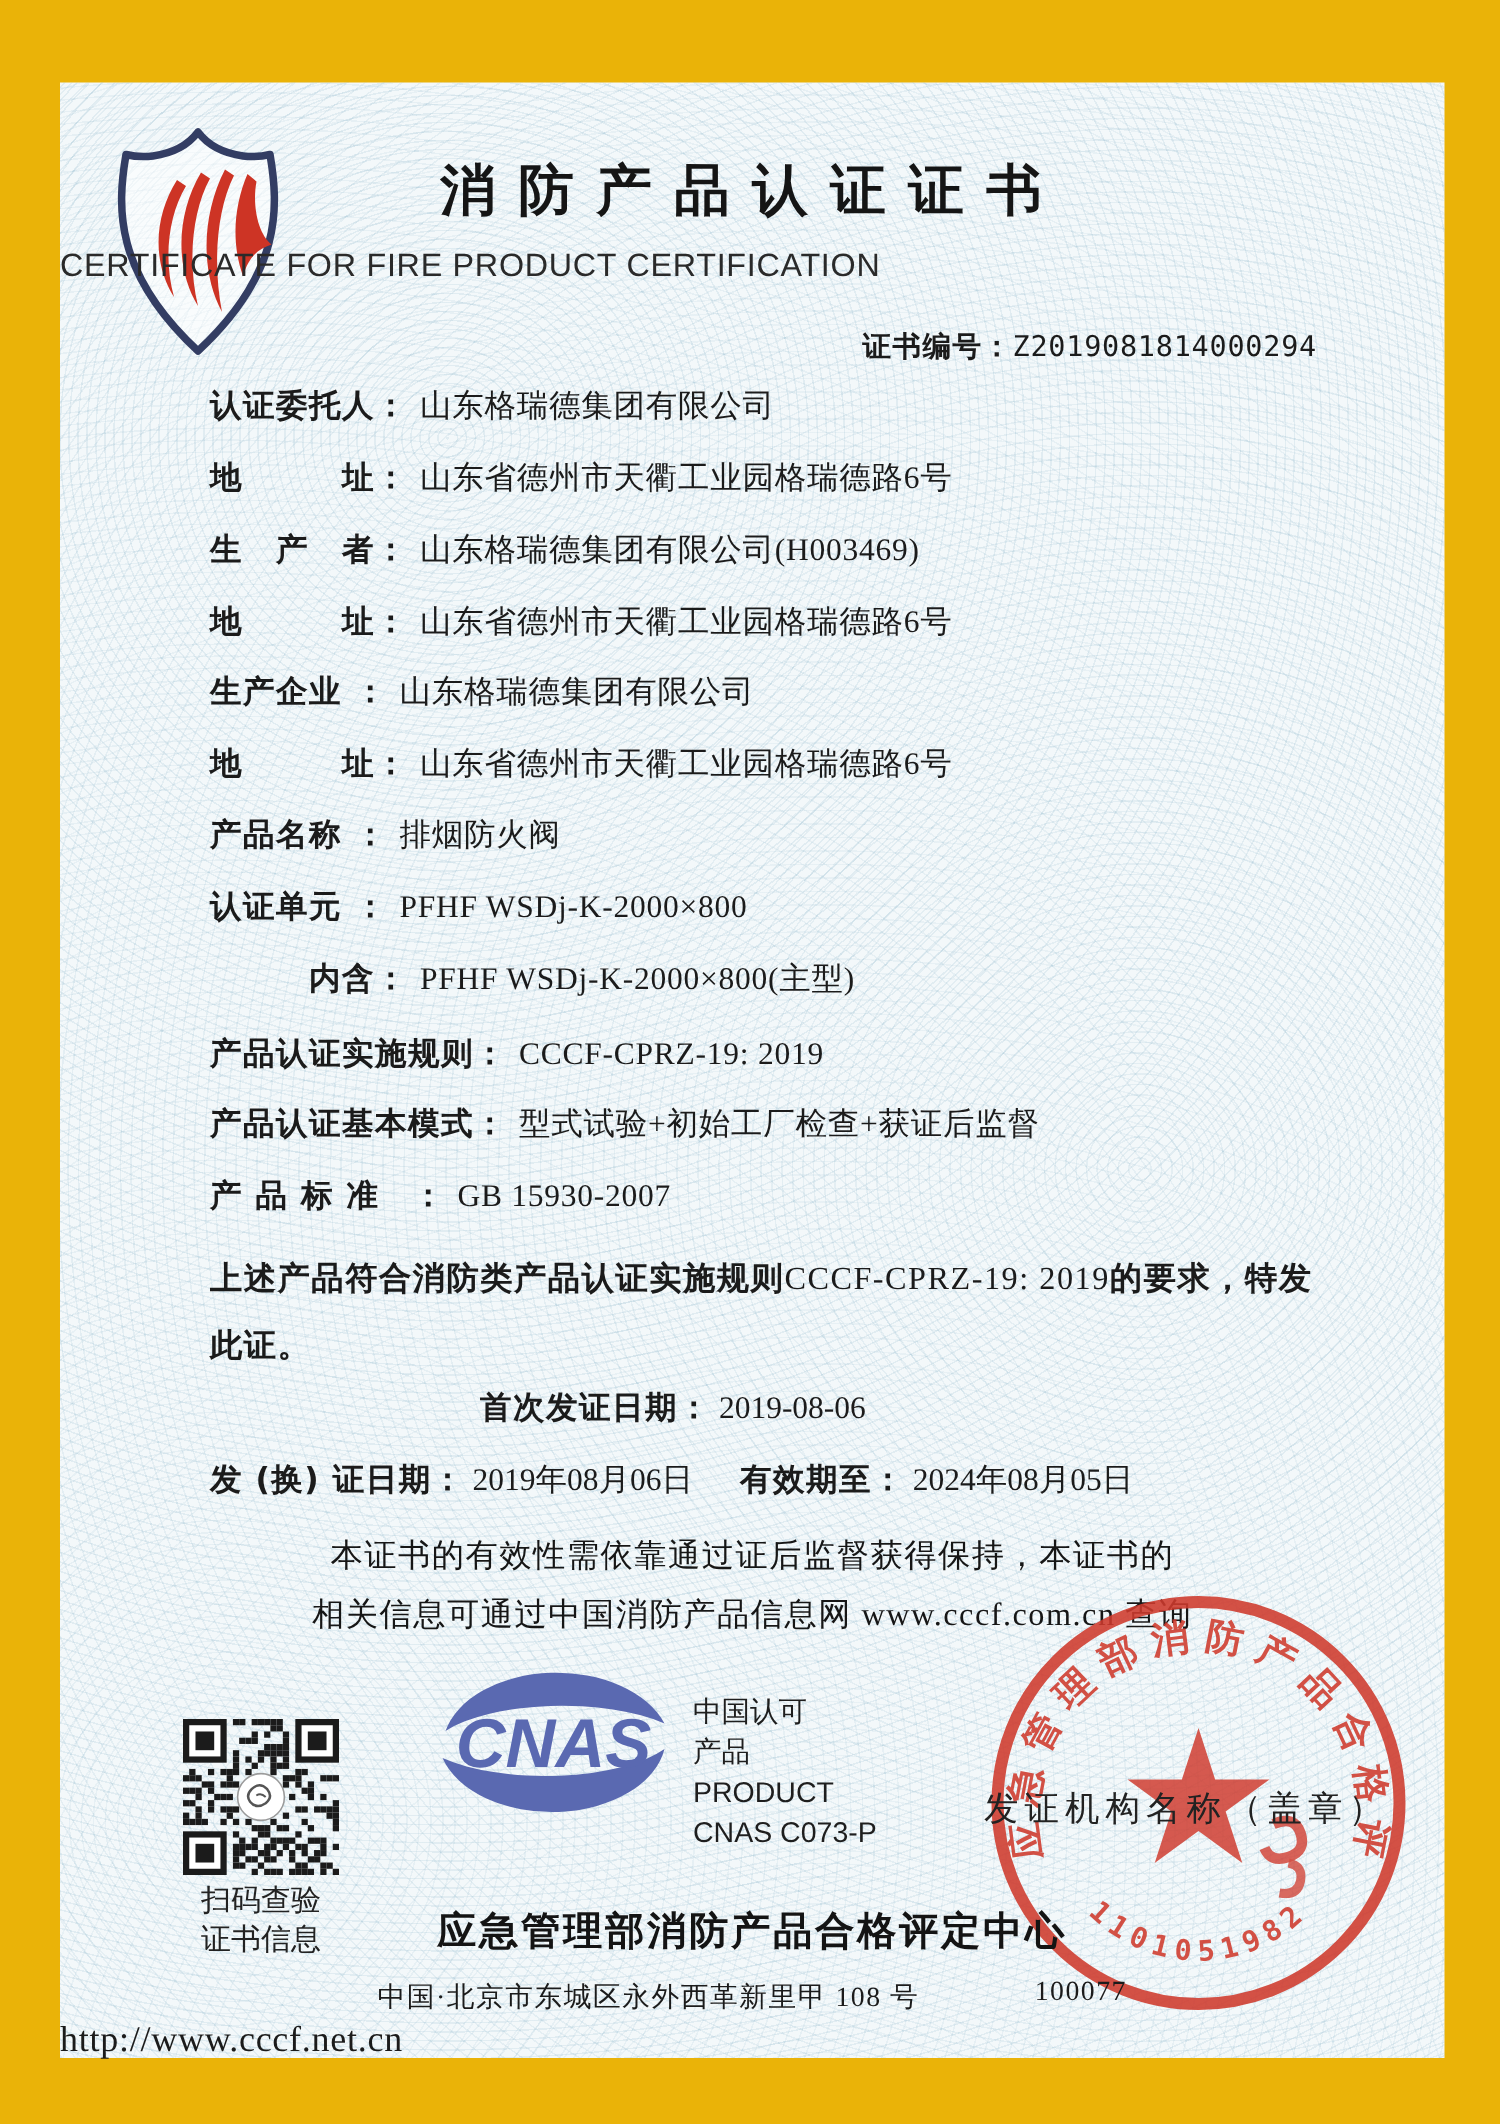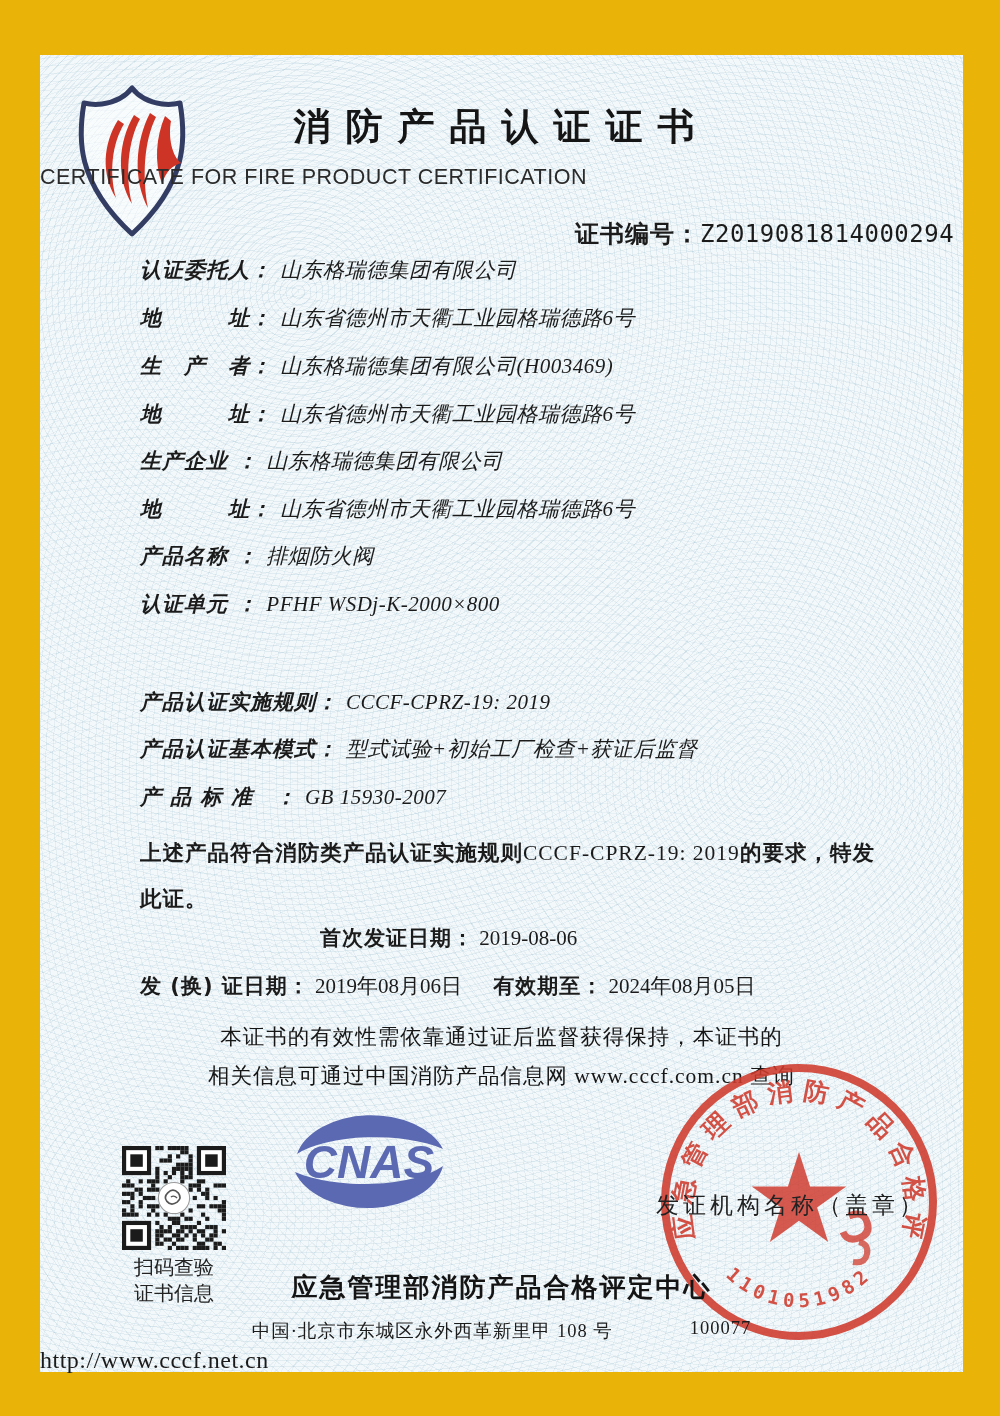--- a/index.html
+++ b/index.html
@@ -24,23 +24,23 @@
   .title-cn{
     left:40px;top:102px;width:923px;text-align:center;
     font-size:37px;font-weight:700;letter-spacing:15px;
     font-family:"DejaVu Sans","Liberation Sans",sans-serif;color:#151515;
   }
   .title-en{
     left:40px;top:165px;width:923px;text-align:left;
     font-size:21.5px;letter-spacing:.5px;color:#2a2a2a;
     font-family:"Liberation Sans","DejaVu Sans",sans-serif;
   }
-  .certno{left:575px;top:218px;font-size:24px;letter-spacing:1px;}
+  .certno{left:575px;top:218px;font-size:19px;letter-spacing:1px;}
   .certno .num{letter-spacing:.5px;}
-  .row{left:140px;width:790px;font-size:21px;white-space:nowrap;font-style:italic;}
+  .row{left:140px;width:790px;font-size:21px;white-space:nowrap;}
   .row .lbl{font-weight:700;font-family:"DejaVu Sans","Liberation Sans",sans-serif;letter-spacing:1px;}
   .row .val{margin-left:8px;letter-spacing:.5px;}
   .statement{
     left:140px;top:830px;width:735px;font-size:21.5px;line-height:45px;
     letter-spacing:1px;text-align:justify;
   }
   .statement .b{font-weight:700;font-family:"DejaVu Sans","Liberation Sans",sans-serif;}
   .dates1{left:320px;top:924px;font-size:21px;}
   .dates2{left:140px;top:972px;font-size:21px;white-space:nowrap;}
   .blbl{font-weight:700;font-family:"DejaVu Sans","Liberation Sans",sans-serif;letter-spacing:1px;}
@@ -82,20 +82,21 @@
   </div>
 
   <div class="abs row" style="top:256px"><span class="lbl">认证委托人：</span><span class="val">山东格瑞德集团有限公司</span></div>
   <div class="abs row" style="top:304px"><span class="lbl">地　　　址：</span><span class="val">山东省德州市天衢工业园格瑞德路6号</span></div>
   <div class="abs row" style="top:352px"><span class="lbl">生　产　者：</span><span class="val">山东格瑞德集团有限公司(H003469)</span></div>
   <div class="abs row" style="top:400px"><span class="lbl">地　　　址：</span><span class="val">山东省德州市天衢工业园格瑞德路6号</span></div>
   <div class="abs row" style="top:447px"><span class="lbl">生产企业 ：</span><span class="val">山东格瑞德集团有限公司</span></div>
   <div class="abs row" style="top:495px"><span class="lbl">地　　　址：</span><span class="val">山东省德州市天衢工业园格瑞德路6号</span></div>
   <div class="abs row" style="top:542px"><span class="lbl">产品名称 ：</span><span class="val">排烟防火阀</span></div>
   <div class="abs row" style="top:590px"><span class="lbl">认证单元 ：</span><span class="val">PFHF WSDj-K-2000×800</span></div>
+  <div class="abs row" style="top:638px"><span class="lbl">　　　内含：</span><span class="val">PFHF WSDj-K-2000×800(主型)</span></div>
   <div class="abs row" style="top:688px"><span class="lbl">产品认证实施规则：</span><span class="val">CCCF-CPRZ-19: 2019</span></div>
   <div class="abs row" style="top:735px"><span class="lbl">产品认证基本模式：</span><span class="val">型式试验+初始工厂检查+获证后监督</span></div>
   <div class="abs row" style="top:783px"><span class="lbl">产 品 标 准　：</span><span class="val">GB 15930-2007</span></div>
 
   <div class="abs statement">
     <span class="b">上述产品符合消防类产品认证实施规则</span><span>CCCF-CPRZ-19: 2019</span><span class="b">的要求，特发此证。</span>
   </div>
 
   <div class="abs dates1">
     <span class="blbl">首次发证日期：</span>
@@ -304,20 +305,26 @@
     <span style="display:block">证书信息</span>
   </div>
 
   <div class="abs cnas-logo">
     <svg width="172" height="118" viewBox="0 0 172 118">
       <path d="M14 52 A76 50 0 0 1 160 47 A90 34 0 0 0 14 52 Z" fill="#5a69b1"></path>
       <path d="M160 64 A76 50 0 0 1 12 70 A90 34 0 0 0 160 64 Z" fill="#5a69b1"></path>
       <text x="86" y="76" text-anchor="middle" font-size="46" font-style="italic" font-weight="bold" font-family="Liberation Sans, DejaVu Sans, sans-serif" fill="#5a69b1">CNAS</text>
     </svg>
   </div>
+  <div class="abs cnas-text">
+    <span class="cnl">中国认可</span>
+    <span class="cnl">产品</span>
+    <span class="cnl">PRODUCT</span>
+    <span class="cnl">CNAS C073-P</span>
+  </div>
 
   <div class="abs stamp-overlay">发证机构名称（盖章）</div>
 
   <div class="abs stamp">
     <svg width="292" height="292" viewBox="0 0 292 292">
       <defs>
         <path id="ringTop" d="M 43 184 A 108 108 0 1 1 249 184" fill="none"></path>
         <path id="ringBottom" d="M 60 204 A 102 102 0 0 0 232 204" fill="none"></path>
       </defs>
       <circle cx="146" cy="146" r="134" fill="none" stroke="#cf3a2d" stroke-width="8"></circle>

